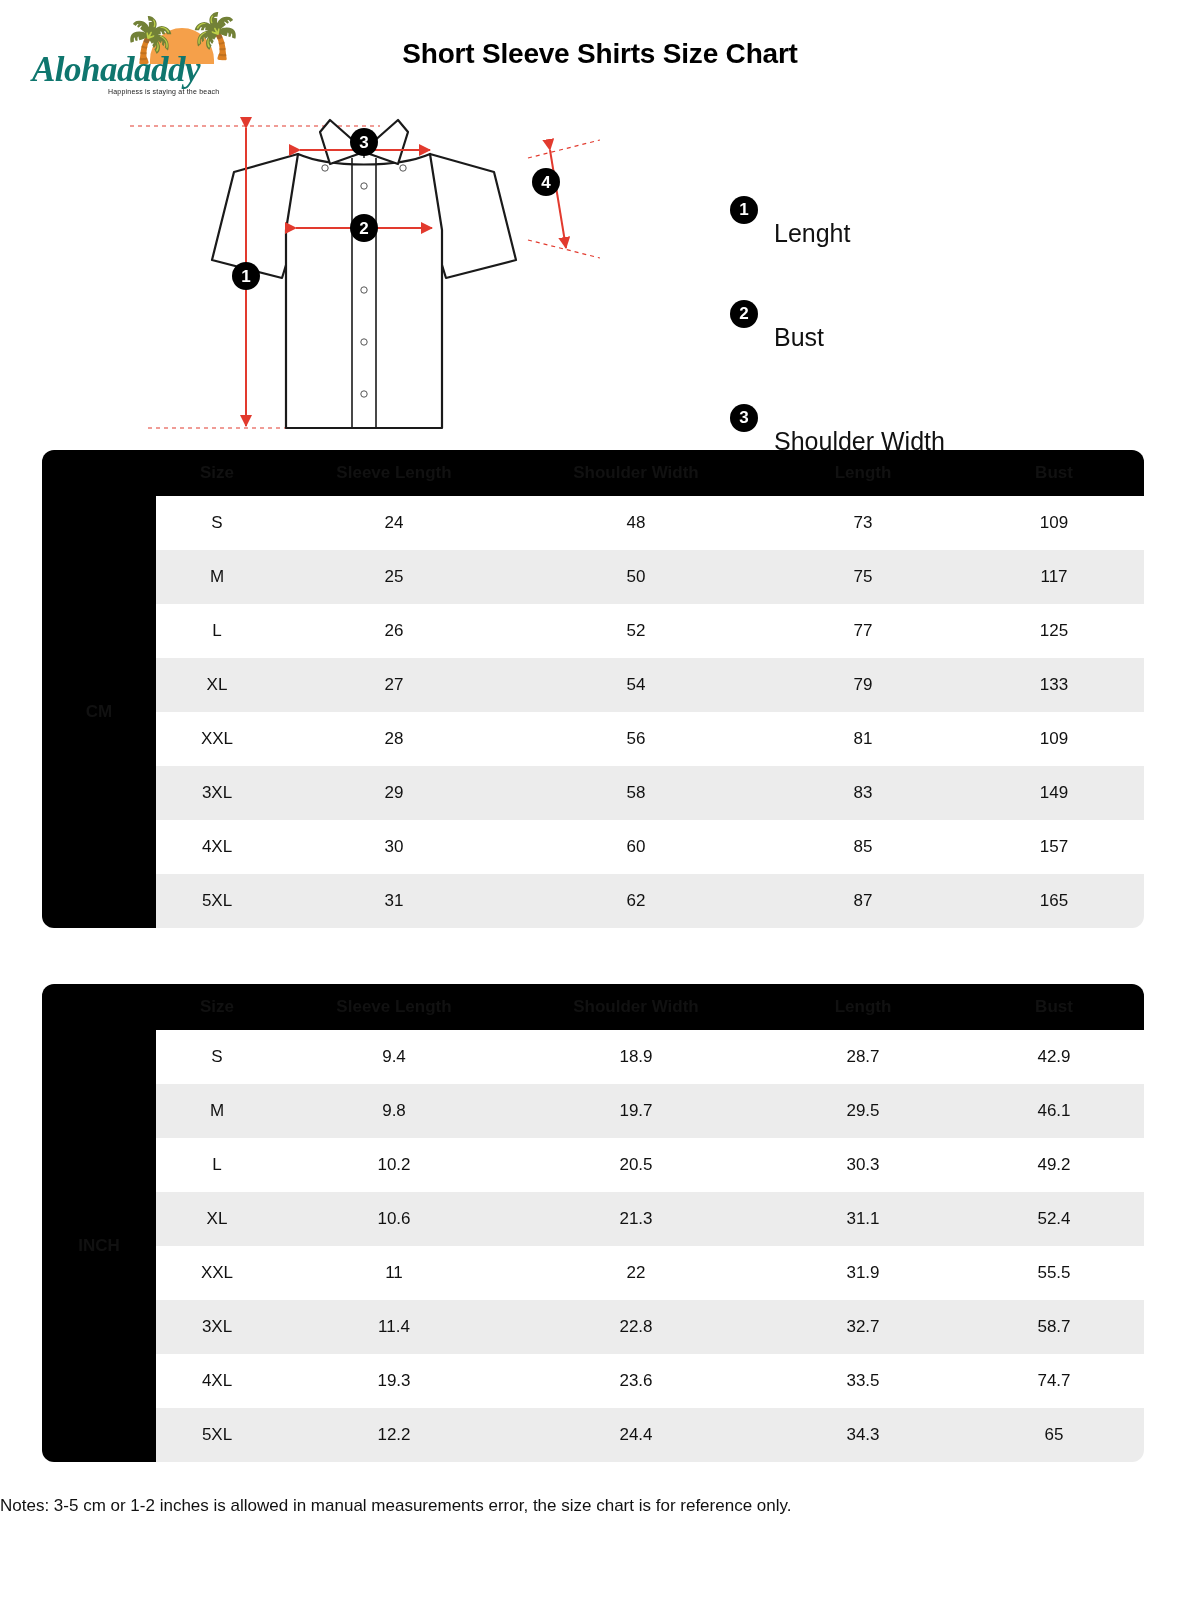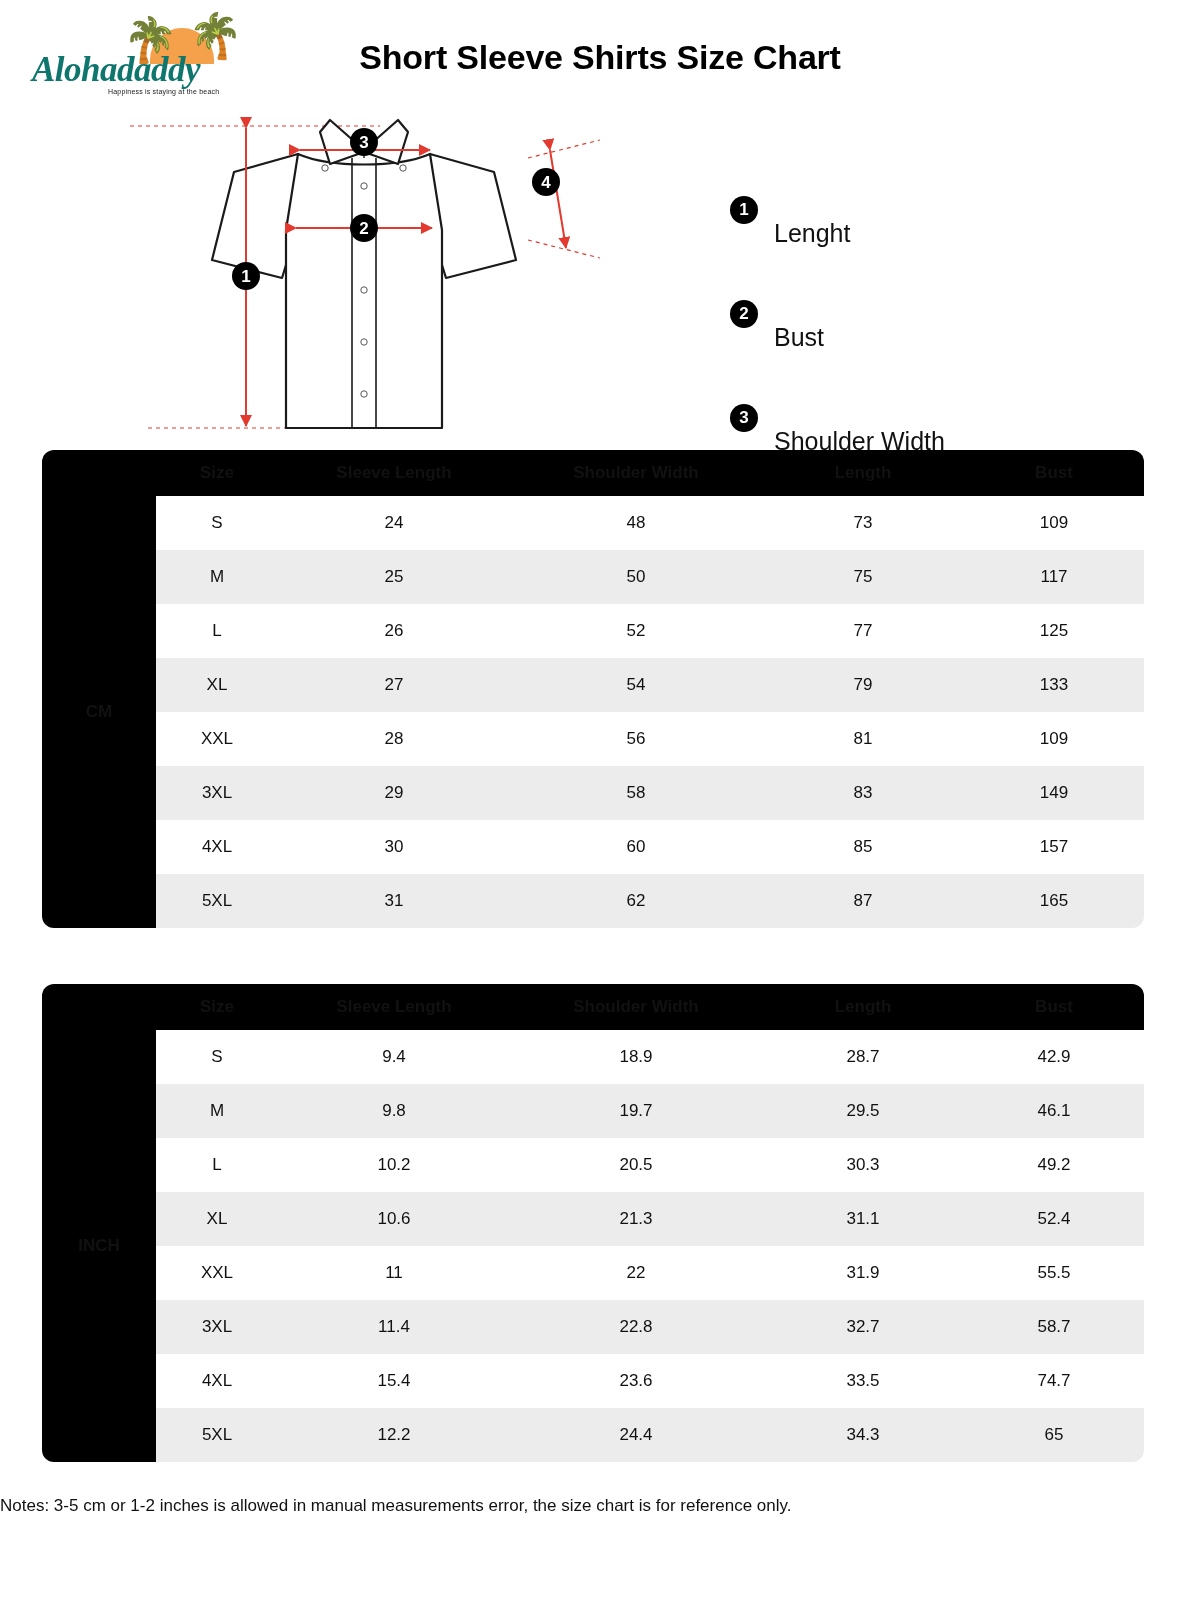--- a/index.html
+++ b/index.html
@@ -64,21 +64,21 @@
   }
   .palm.p1 { left: 92px; top: 8px; transform: scaleX(-1); }
   .palm.p2 { left: 156px; top: 4px; }
 
   .doc-title {
     position: absolute;
     left: 0;
     right: 0;
     top: 38px;
     text-align: center;
-    font-size: 34px;
+    font-size: 28px;
     font-weight: bold;
     letter-spacing: -0.2px;
   }
 
   
   .diagram {
     position: relative;
     height: 340px;
   }
   .shirt-wrap {
@@ -415,21 +415,21 @@
       </tr>
       <tr class="alt">
         <td>3XL</td>
         <td>11.4</td>
         <td>22.8</td>
         <td>32.7</td>
         <td>58.7</td>
       </tr>
       <tr>
         <td>4XL</td>
-        <td>15.4</td>
+        <td>19.3</td>
         <td>23.6</td>
         <td>33.5</td>
         <td>74.7</td>
       </tr>
       <tr class="alt">
         <td>5XL</td>
         <td>12.2</td>
         <td>24.4</td>
         <td>34.3</td>
         <td>65</td>

